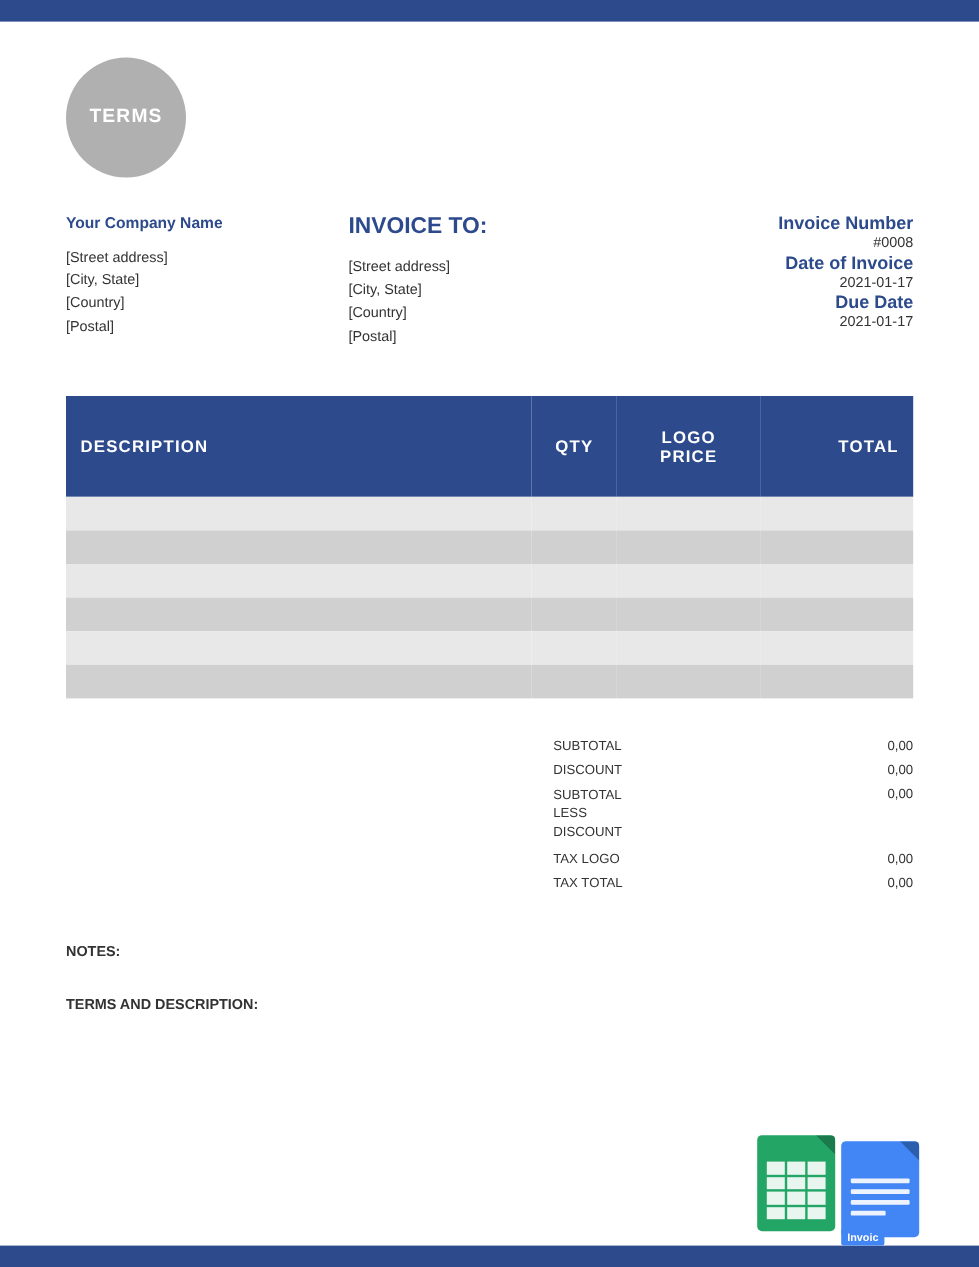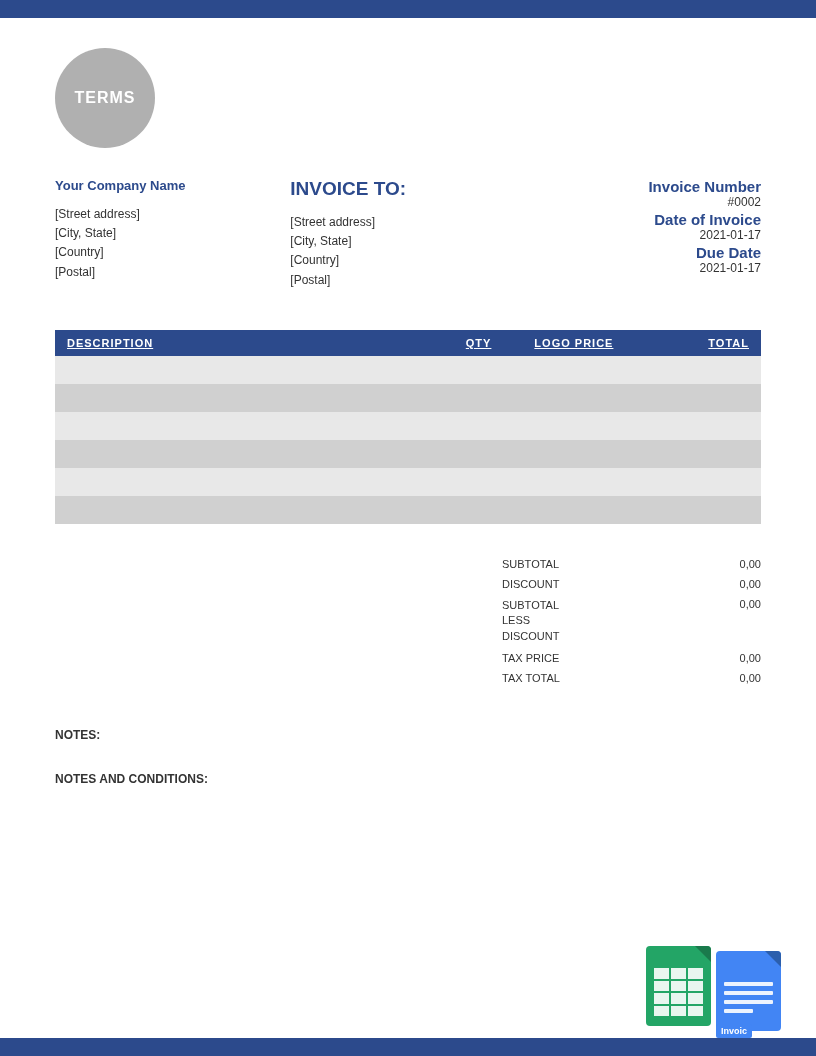--- a/index.html
+++ b/index.html
@@ -122,26 +122,25 @@
       border-collapse: collapse;
       margin-bottom: 30px;
     }
 
     .items-table thead tr {
       background: #2c4a8c;
       color: #fff;
     }
 
     .items-table thead th {
-      padding: 7px 12px;
+      padding: 26px 12px;
       text-align: left;
-      font-size: 11px;
+      font-size: 14px;
       font-weight: bold;
       letter-spacing: 1px;
-      text-decoration: underline;
     }
 
     .items-table thead th.center {
       text-align: center;
     }
 
     .items-table thead th.right {
       text-align: right;
     }
 
@@ -168,21 +167,20 @@
     .totals-table {
       width: 300px;
     }
 
     .totals-row {
       display: flex;
       justify-content: space-between;
       padding: 4px 0;
       font-size: 11px;
       color: #333;
-      margin-left: 41px;
     }
 
     .totals-row.balance {
       font-weight: bold;
       font-size: 12px;
     }
 
     .totals-label {
       font-size: 11px;
     }
@@ -226,21 +224,21 @@
     .terms-label {
       font-weight: bold;
       font-size: 12px;
       margin-bottom: 8px;
     }
 
     
     .bottom-icons {
       position: absolute;
       bottom: 20px;
-      right: 25px;
+      right: 40px;
       display: flex;
       align-items: flex-end;
       gap: 0px;
     }
 
     
     .sheets-icon {
       width: 80px;
       height: 90px;
       position: relative;
@@ -371,21 +369,21 @@
       <div class="invoice-to-label">INVOICE TO:</div>
       <div class="address-line">[Street address]</div>
       <div class="address-line">[City, State]</div>
       <div class="address-line">[Country]</div>
       <div class="address-line">[Postal]</div>
     </div>
 
     <div class="invoice-meta">
       <div class="meta-row">
         <div class="meta-label">Invoice Number</div>
-        <div class="meta-value">#0002</div>
+        <div class="meta-value">#0008</div>
       </div>
       <div class="meta-row">
         <div class="meta-label">Date of Invoice</div>
         <div class="meta-value">2021-01-17</div>
       </div>
       <div class="meta-row">
         <div class="meta-label">Due Date</div>
         <div class="meta-value">2021-01-17</div>
       </div>
     </div>
@@ -452,39 +450,39 @@
         <span class="totals-label">DISCOUNT</span>
         <span class="totals-value">0,00</span>
       </div>
 
       <div class="totals-row">
         <span class="totals-label subtotal-less">SUBTOTAL<br>LESS<br>DISCOUNT</span>
         <span class="totals-value">0,00</span>
       </div>
 
       <div class="totals-row">
-        <span class="totals-label">TAX PRICE</span>
+        <span class="totals-label">TAX LOGO</span>
         <span class="totals-value">0,00</span>
       </div>
 
       <div class="totals-row">
         <span class="totals-label">TAX TOTAL</span>
         <span class="totals-value">0,00</span>
       </div>
 
 
     </div>
   </div>
 
   <div class="notes-section">
     <div class="notes-label">NOTES:</div>
   </div>
 
   <div class="terms-section">
-    <div class="terms-label">NOTES AND CONDITIONS:</div>
+    <div class="terms-label">TERMS AND DESCRIPTION:</div>
   </div>
 
 </div>
 
 <div class="bottom-icons">
 
   <div class="sheets-icon">
     <div class="sheets-icon-body">
       <div class="sheets-icon-corner"></div>
       <div class="sheets-icon-grid">

